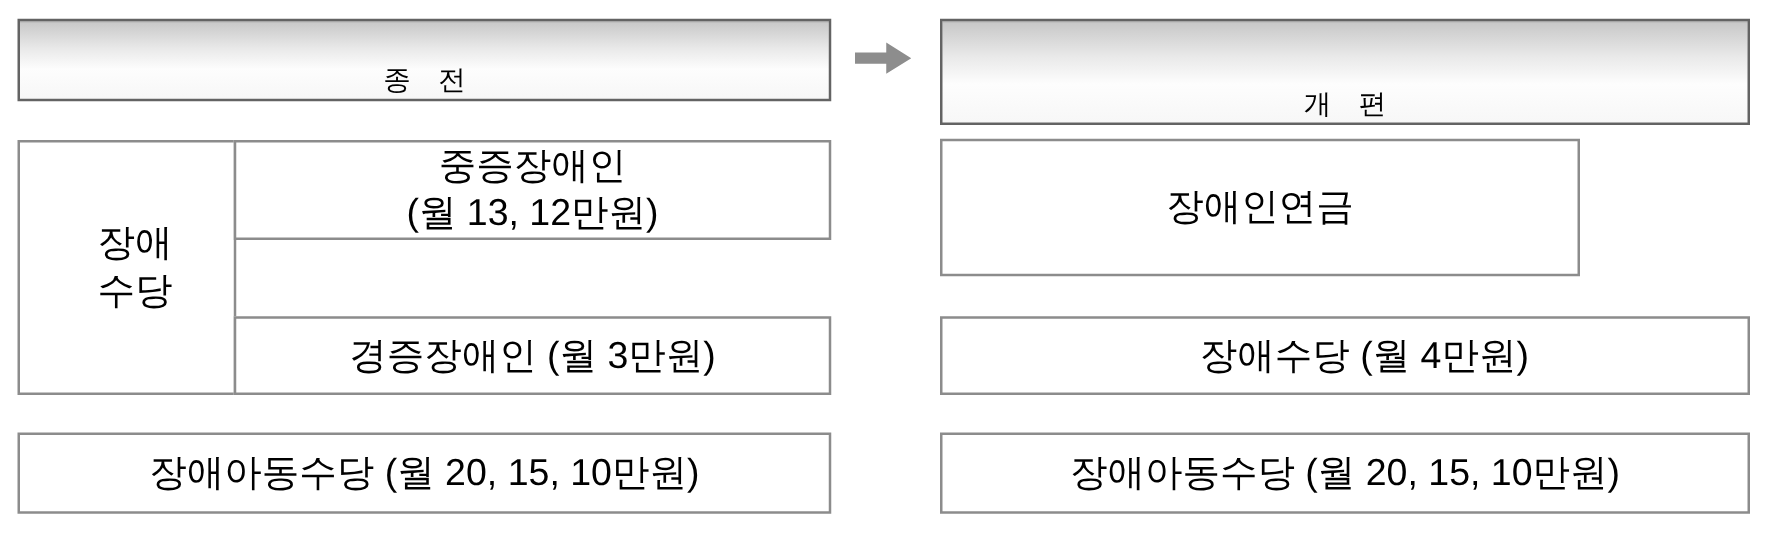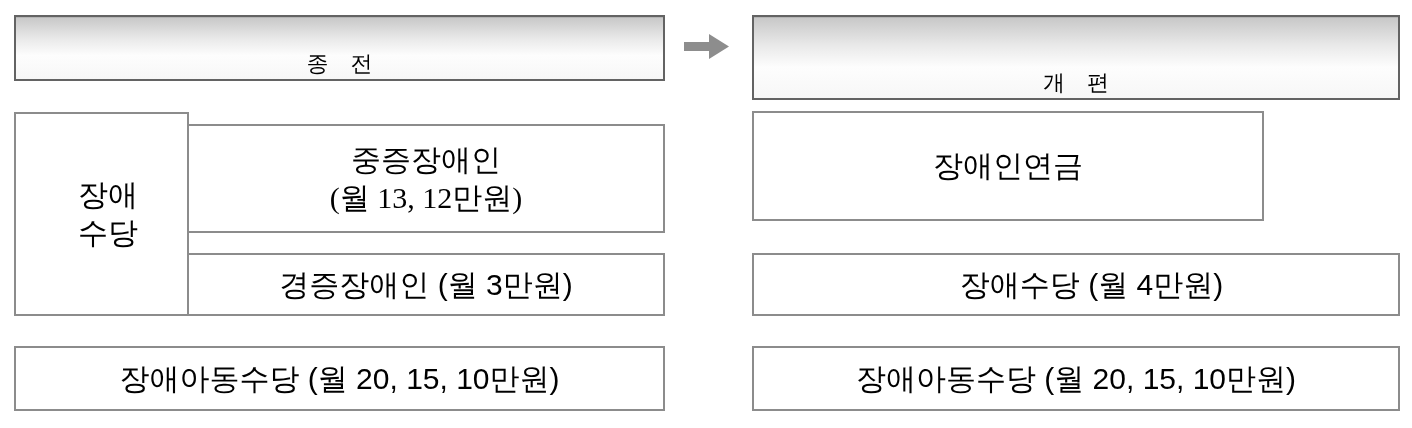--- a/index.html
+++ b/index.html
@@ -64,21 +64,21 @@
 
   <div class="abs header-bar" style="left:752px; top:15px; width:648px; height:85px;">
     <span>개　편</span>
   </div>
 
   <div class="abs cell" style="left:14px; top:112px; width:175px; height:204px;padding-left:13px;">
     <div>장애</div>
     <div>수당</div>
   </div>
 
-  <div class="abs cell" style="left:187px; top:124px; width:478px; height:109px;font-family:Liberation Serif, serif;">
+  <div class="abs cell" style="left:187px; top:112px; width:478px; height:80px;">
     <div>중증장애인</div>
     <div>(월 13, 12만원)</div>
   </div>
 
   <div class="abs cell" style="left:187px; top:253px; width:478px; height:63px;text-align:right;">
     <div>경증장애인 (월 3만원)</div>
   </div>
 
   <div class="abs cell" style="left:14px; top:346px; width:651px; height:65px;">
     <div>장애아동수당 (월 20, 15, 10만원)</div>

